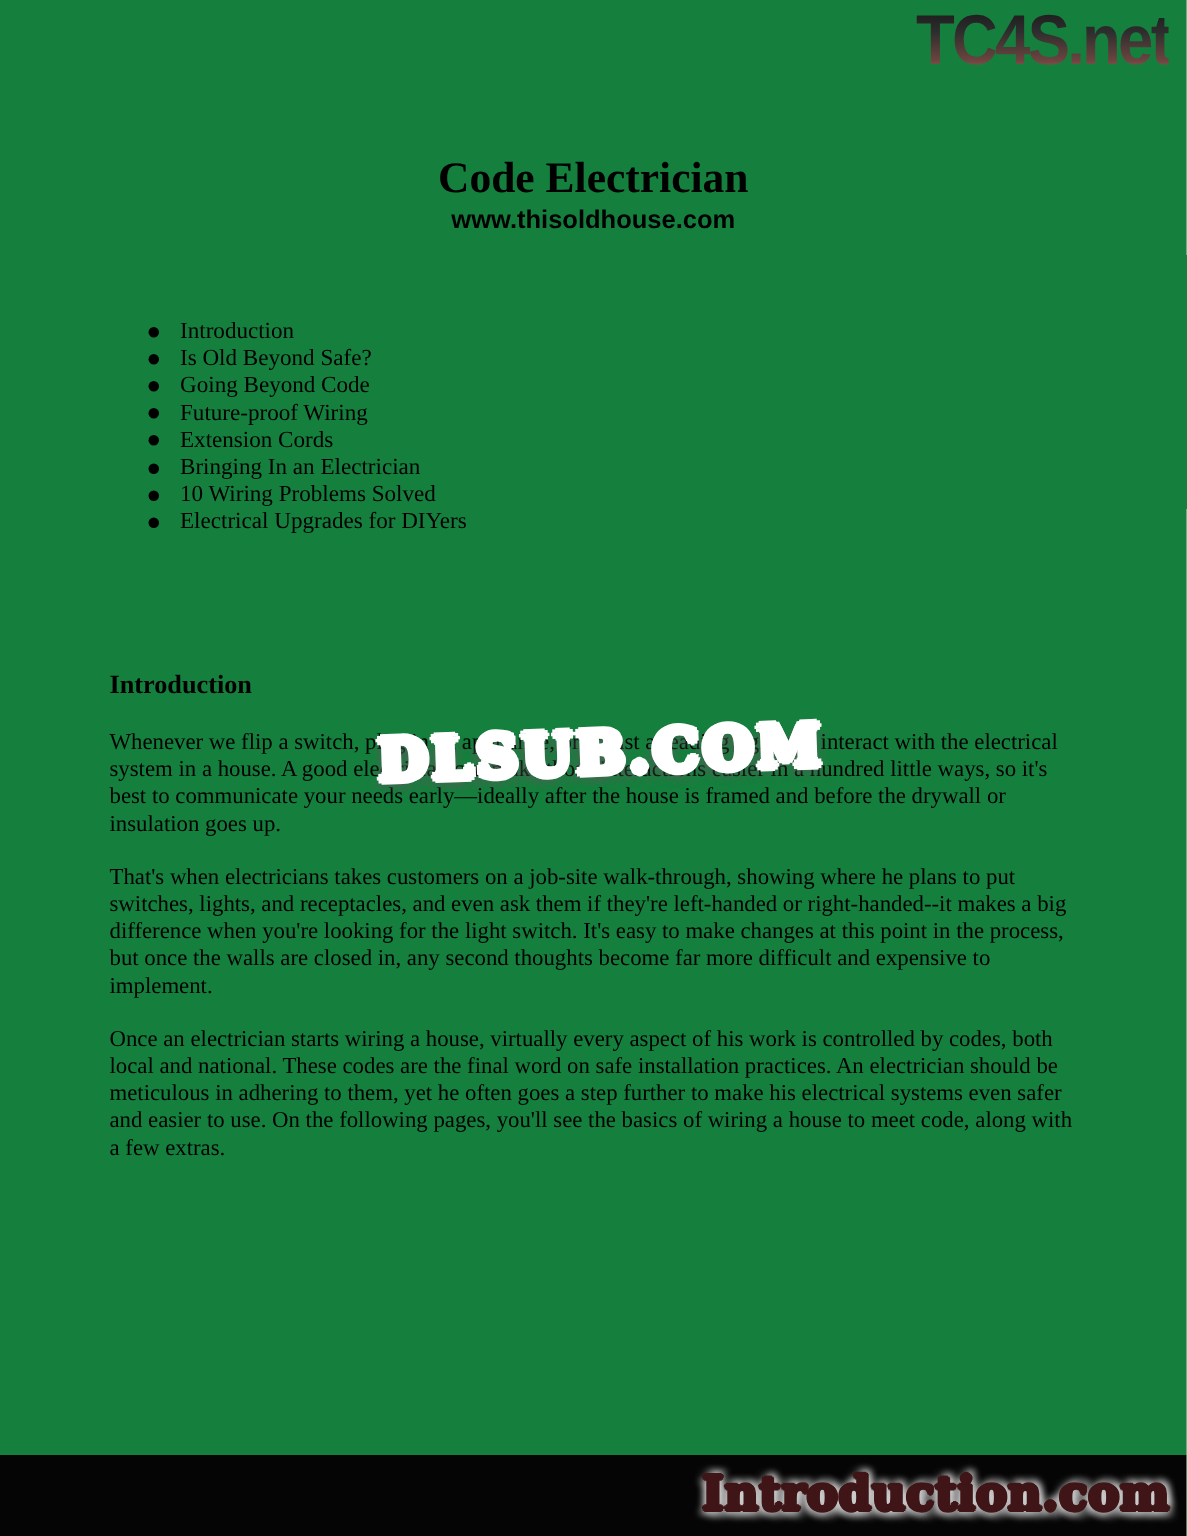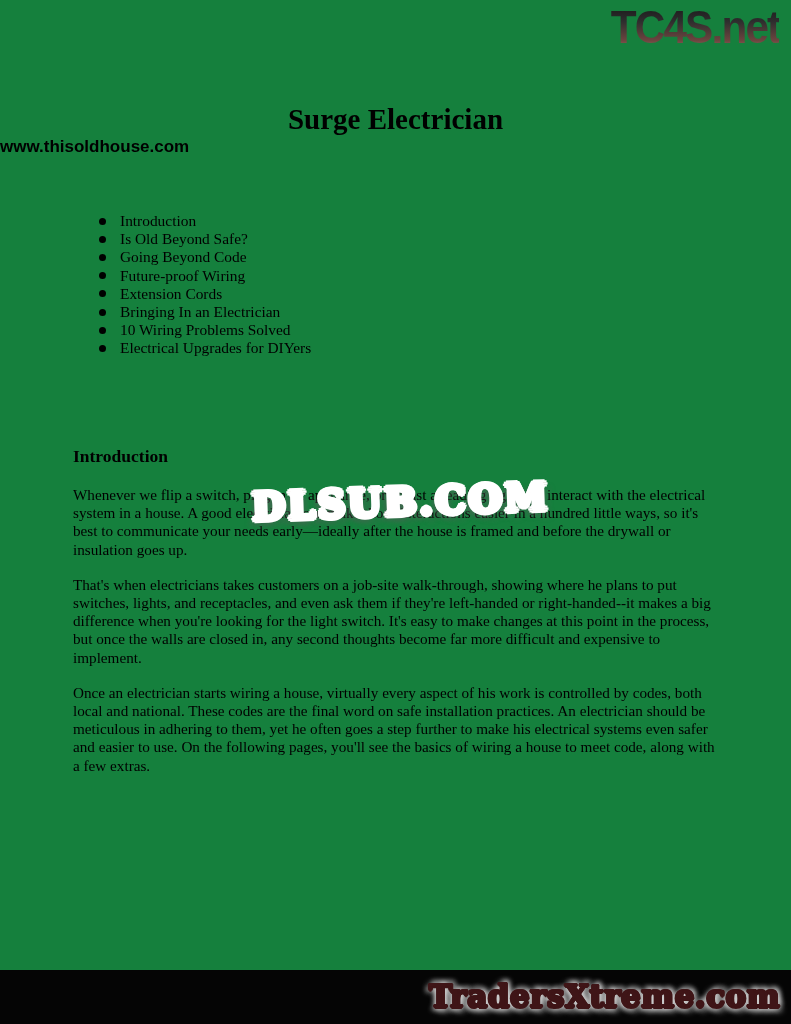--- a/index.html
+++ b/index.html
@@ -31,21 +31,21 @@
 
   
   .doc-title {
     position: absolute; top: 103px; left: 0; width: 100%;
     text-align: center;
     font-size: 29px; font-weight: bold;
     margin: 0;
   }
   .doc-subtitle {
     position: absolute; top: 137px; left: 0; width: 100%;
-    text-align: left;
+    text-align: center;
     font-family: "Liberation Sans", sans-serif;
     font-size: 17px; font-weight: bold;
     margin: 0;
   }
 
   
   .toc {
     position: absolute; top: 212px; left: 99px;
     margin: 0; padding: 0; list-style: none;
   }
@@ -125,21 +125,21 @@
       0 0 7px #d9d9d9, -3px 3px 5px #cfcfcf, 3px -3px 5px #cfcfcf, 3px 4px 6px #c9c9c9;
   }
 </style>
 </head>
 <body>
 
 <div class="page">
 
   <div class="header-logo">TC4S.net</div>
 
-  <h1 class="doc-title">Surge Electrician</h1>
+  <h1 class="doc-title">Code Electrician</h1>
 
   <div class="doc-subtitle">www.thisoldhouse.com</div>
 
   <ul class="toc">
     <li><span class="dot"></span><span>Introduction</span></li>
     <li><span class="dot"></span><span>Is Old Beyond Safe?</span></li>
     <li><span class="dot"></span><span>Going Beyond Code</span></li>
     <li><span class="dot"></span><span>Future-proof Wiring</span></li>
     <li><span class="dot"></span><span>Extension Cords</span></li>
     <li><span class="dot"></span><span>Bringing In an Electrician</span></li>
@@ -151,16 +151,16 @@
 
   <div class="bodycopy">
     <p>Whenever we flip a switch, plug in an appliance, or adjust a reading light, we interact with the electrical system in a house. A good electrician can make those interactions easier in a hundred little ways, so it's best to communicate your needs early—ideally after the house is framed and before the drywall or insulation goes up.</p>
     <p>That's when electricians takes customers on a job-site walk-through, showing where he plans to put switches, lights, and receptacles, and even ask them if they're left-handed or right-handed--it makes a big difference when you're looking for the light switch. It's easy to make changes at this point in the process, but once the walls are closed in, any second thoughts become far more difficult and expensive to implement.</p>
     <p>Once an electrician starts wiring a house, virtually every aspect of his work is controlled by codes, both local and national. These codes are the final word on safe installation practices. An electrician should be meticulous in adhering to them, yet he often goes a step further to make his electrical systems even safer and easier to use. On the following pages, you'll see the basics of wiring a house to meet code, along with a few extras.</p>
   </div>
 
   <div class="watermark">DLSUB.COM</div>
 
   <div class="footer-bar">
-    <div class="footer-logo">TradersXtreme.com</div>
+    <div class="footer-logo">Introduction.com</div>
   </div>
 
 </div>
 
 </body></html>

